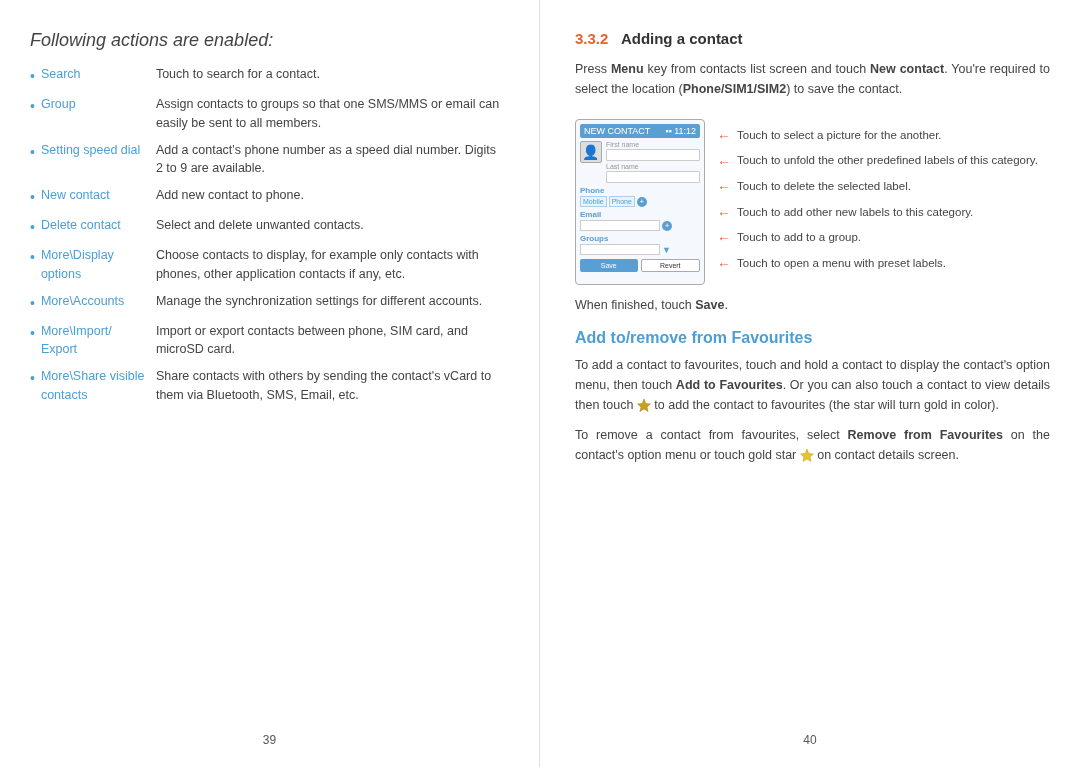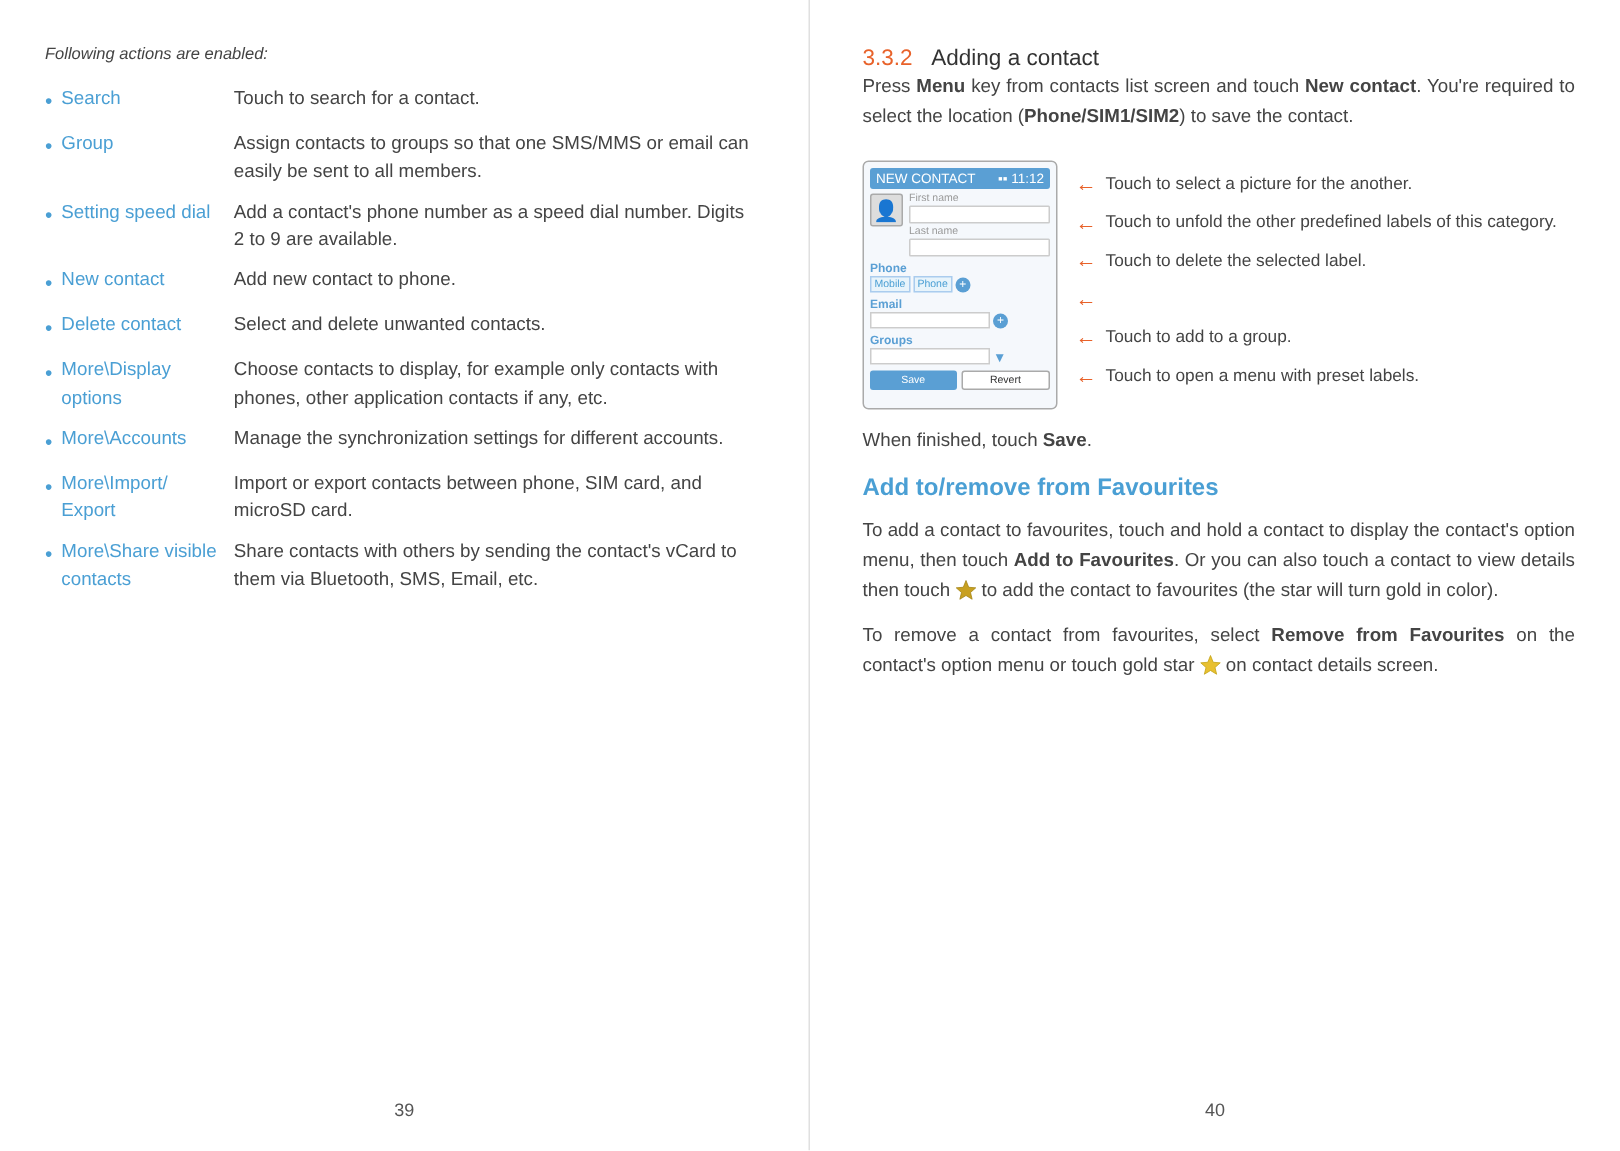--- a/index.html
+++ b/index.html
@@ -27,21 +27,21 @@
       position: relative;
     }
     .right-page {
       width: 50%;
       padding: 30px 30px 30px 35px;
       display: flex;
       flex-direction: column;
       position: relative;
     }
     .following-actions {
-      font-size: 11px;
+      font-size: 18px;
       color: #444;
       margin-bottom: 14px;
       font-style: italic;
     }
     .bullet-list {
       list-style: none;
       padding: 0;
     }
     .bullet-list li {
       display: flex;
@@ -74,21 +74,22 @@
       bottom: 20px;
       font-size: 12px;
       color: #555;
     }
     .left-page .page-number { left: 50%; transform: translateX(-50%); }
     .right-page .page-number { left: 50%; transform: translateX(-50%); }
 
     
     .section-heading {
       font-size: 15px;
-      font-weight: normal;
+      font-weight: bold;
+      margin-bottom: 12px;
     }
     .section-num {
       color: #e8622a;
     }
     .section-title {
       color: #333;
     }
     .body-text {
       font-size: 12.5px;
       color: #444;
@@ -372,20 +373,21 @@
         <div class="callout-line">
           <span class="callout-arrow">←</span>
           <span>Touch to unfold the other predefined labels of this category.</span>
         </div>
         <div class="callout-line">
           <span class="callout-arrow">←</span>
           <span>Touch to delete the selected label.</span>
         </div>
         <div class="callout-line">
           <span class="callout-arrow">←</span>
+          <span>Touch to add other new labels to this category.</span>
         </div>
         <div class="callout-line">
           <span class="callout-arrow">←</span>
           <span>Touch to add to a group.</span>
         </div>
         <div class="callout-line">
           <span class="callout-arrow">←</span>
           <span>Touch to open a menu with preset labels.</span>
         </div>
       </div>

